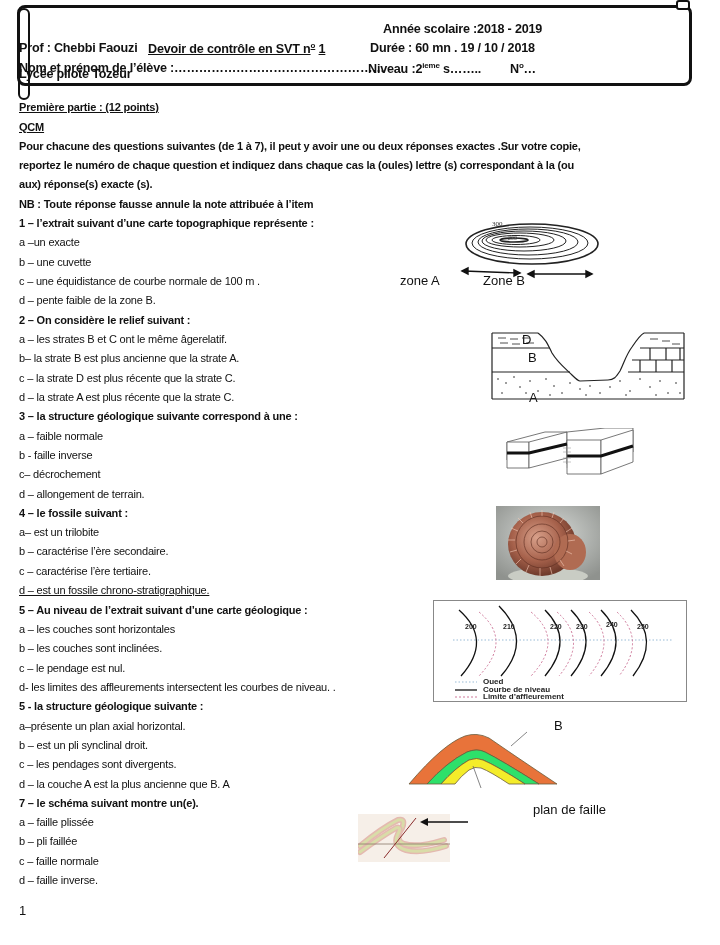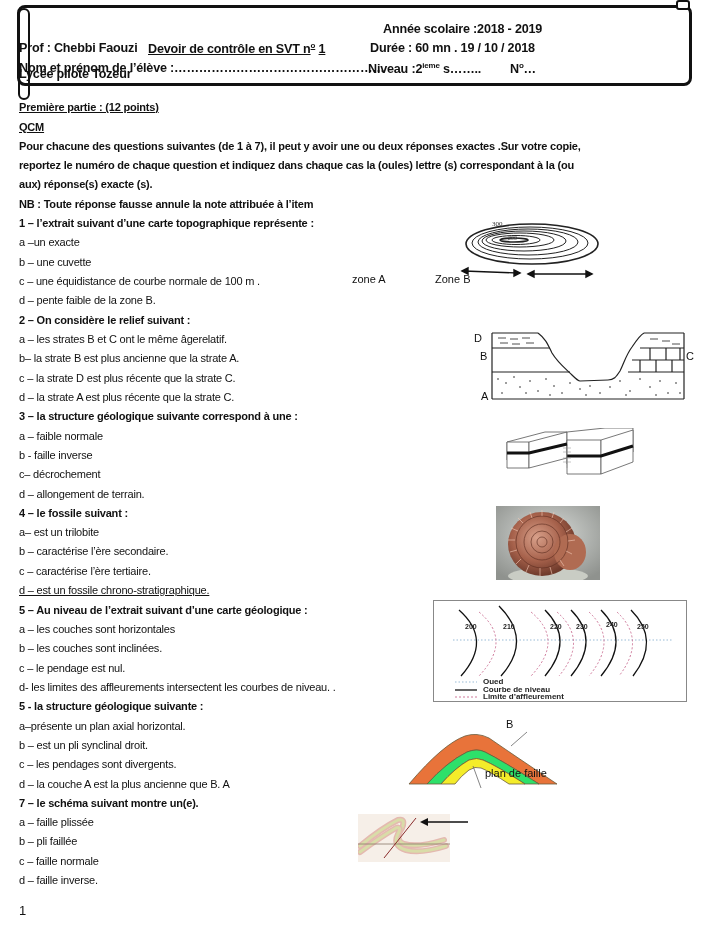--- a/index.html
+++ b/index.html
@@ -9,21 +9,21 @@
   .line { position: absolute; left: 19px; font-size: 11px; line-height: 16px; white-space: nowrap; letter-spacing: -0.2px; }
   .b { font-weight: bold; }
   .u { text-decoration: underline; }
   .hdr { position: absolute; font-size: 12.6px; font-weight: bold; white-space: nowrap; letter-spacing: -0.2px; }
   sup { font-size: 8px; }
   .scroll-box { position: absolute; left: 17px; top: 5px; width: 675px; height: 81px;
                 border: 3px solid #111; border-radius: 8px; box-sizing: border-box; }
   .scroll-roll { position: absolute; left: 18px; top: 8px; width: 12px; height: 92px;
                  border: 2.5px solid #111; border-radius: 6px; box-sizing: border-box; background: transparent; }
   .page-num { position: absolute; left: 19px; top: 903px; font-size: 13px; }
-  .label-sm { position: absolute; font-size: 11px; white-space: nowrap; }
+  .label-sm { position: absolute; font-size: 13px; white-space: nowrap; margin-left: 48px; }
 </style>
 </head>
 <body>
 
 <div class="scroll-box"></div>
 <div class="scroll-roll"></div>
 <div class="abs" style="left:676px;top:0;width:10px;height:6px;border:2px solid #111;border-radius:3px;background:#fff;"></div>
 
 <div class="hdr" style="left:19px;top:22px;margin-top:45px;">Lycée pilote Tozeur</div>
 <div class="hdr" style="left:383px;top:22px;">Année scolaire :2018 - 2019</div>
@@ -311,15 +311,15 @@
     <path d="M2 38 Q24 22 38 14 Q44 12 40 20 Q34 32 48 36 Q62 40 88 32" stroke="#e4b9b0" stroke-width="6"></path>
     <path d="M2 38 Q24 22 38 14 Q44 12 40 20 Q34 32 48 36 Q62 40 88 32" stroke="#d9dca8" stroke-width="3"></path>
   </g>
   <line x1="0" y1="30" x2="92" y2="30" stroke="#8a7a6a" stroke-width="0.8"></line>
   <line x1="26" y1="44" x2="58" y2="4" stroke="#8a2b2b" stroke-width="1"></line>
 </svg>
 <svg class="abs" style="left:418px;top:816px;" width="52" height="12">
   <line x1="8" y1="6" x2="50" y2="6" stroke="#111" stroke-width="1.3"></line>
   <polygon points="2,6 10,2 10,10" fill="#111"></polygon>
 </svg>
-<div class="label-sm" style="left:469px;top:767px;padding-left:16px;">plan de faille</div>
+<div class="label-sm" style="left:469px;top:802px;padding-left:16px;">plan de faille</div>
 
 <div class="page-num">1</div>
 
 </body></html>

